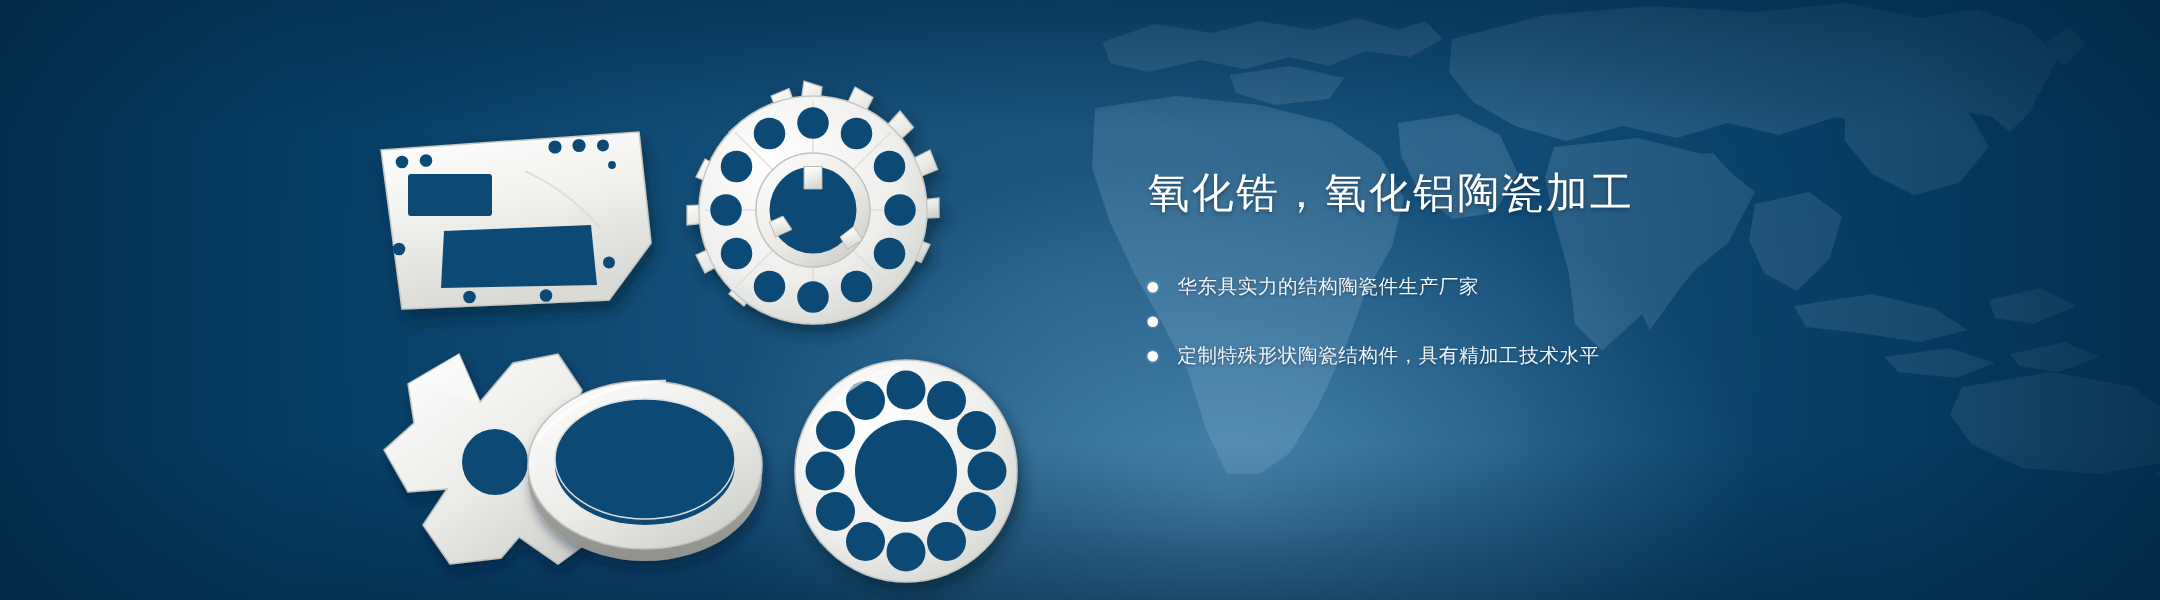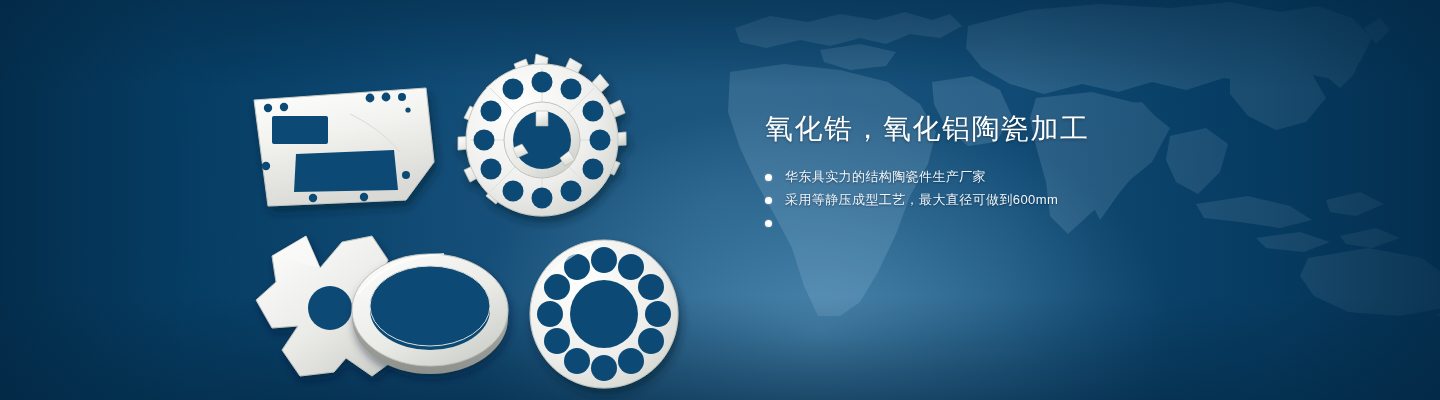--- a/index.html
+++ b/index.html
@@ -62,21 +62,21 @@
   }
   .headline {
     color:#ffffff;
     font-size:28px;
     line-height:34px;
     letter-spacing:1.5px;
     font-weight:400;
     text-shadow:0 1px 3px rgba(0,20,40,.45);
     white-space:nowrap;
   }
-  .bullets { margin-top:20px; }
+  .bullets { margin-top:34px; }
   .bullet {
     display:flex;
     align-items:center;
     height:22px;
     margin-bottom:1px;
   }
   .dot {
     width:7px; height:7px;
     border-radius:50%;
     background:#ffffff;
@@ -288,21 +288,21 @@
 
   <div class="copy">
     <div class="headline">氧化锆，氧化铝陶瓷加工</div>
     <div class="bullets">
       <div class="bullet">
         <span class="dot"></span>
         <span class="btext">华东具实力的结构陶瓷件生产厂家</span>
       </div>
       <div class="bullet">
         <span class="dot"></span>
-        <span class="btext">采用等静压成型工艺，最大直径可做到600mm</span>
       </div>
       <div class="bullet">
         <span class="dot"></span>
+        <span class="btext">定制特殊形状陶瓷结构件，具有精加工技术水平</span>
       </div>
     </div>
   </div>
 
 </div>
 
 </body></html>

